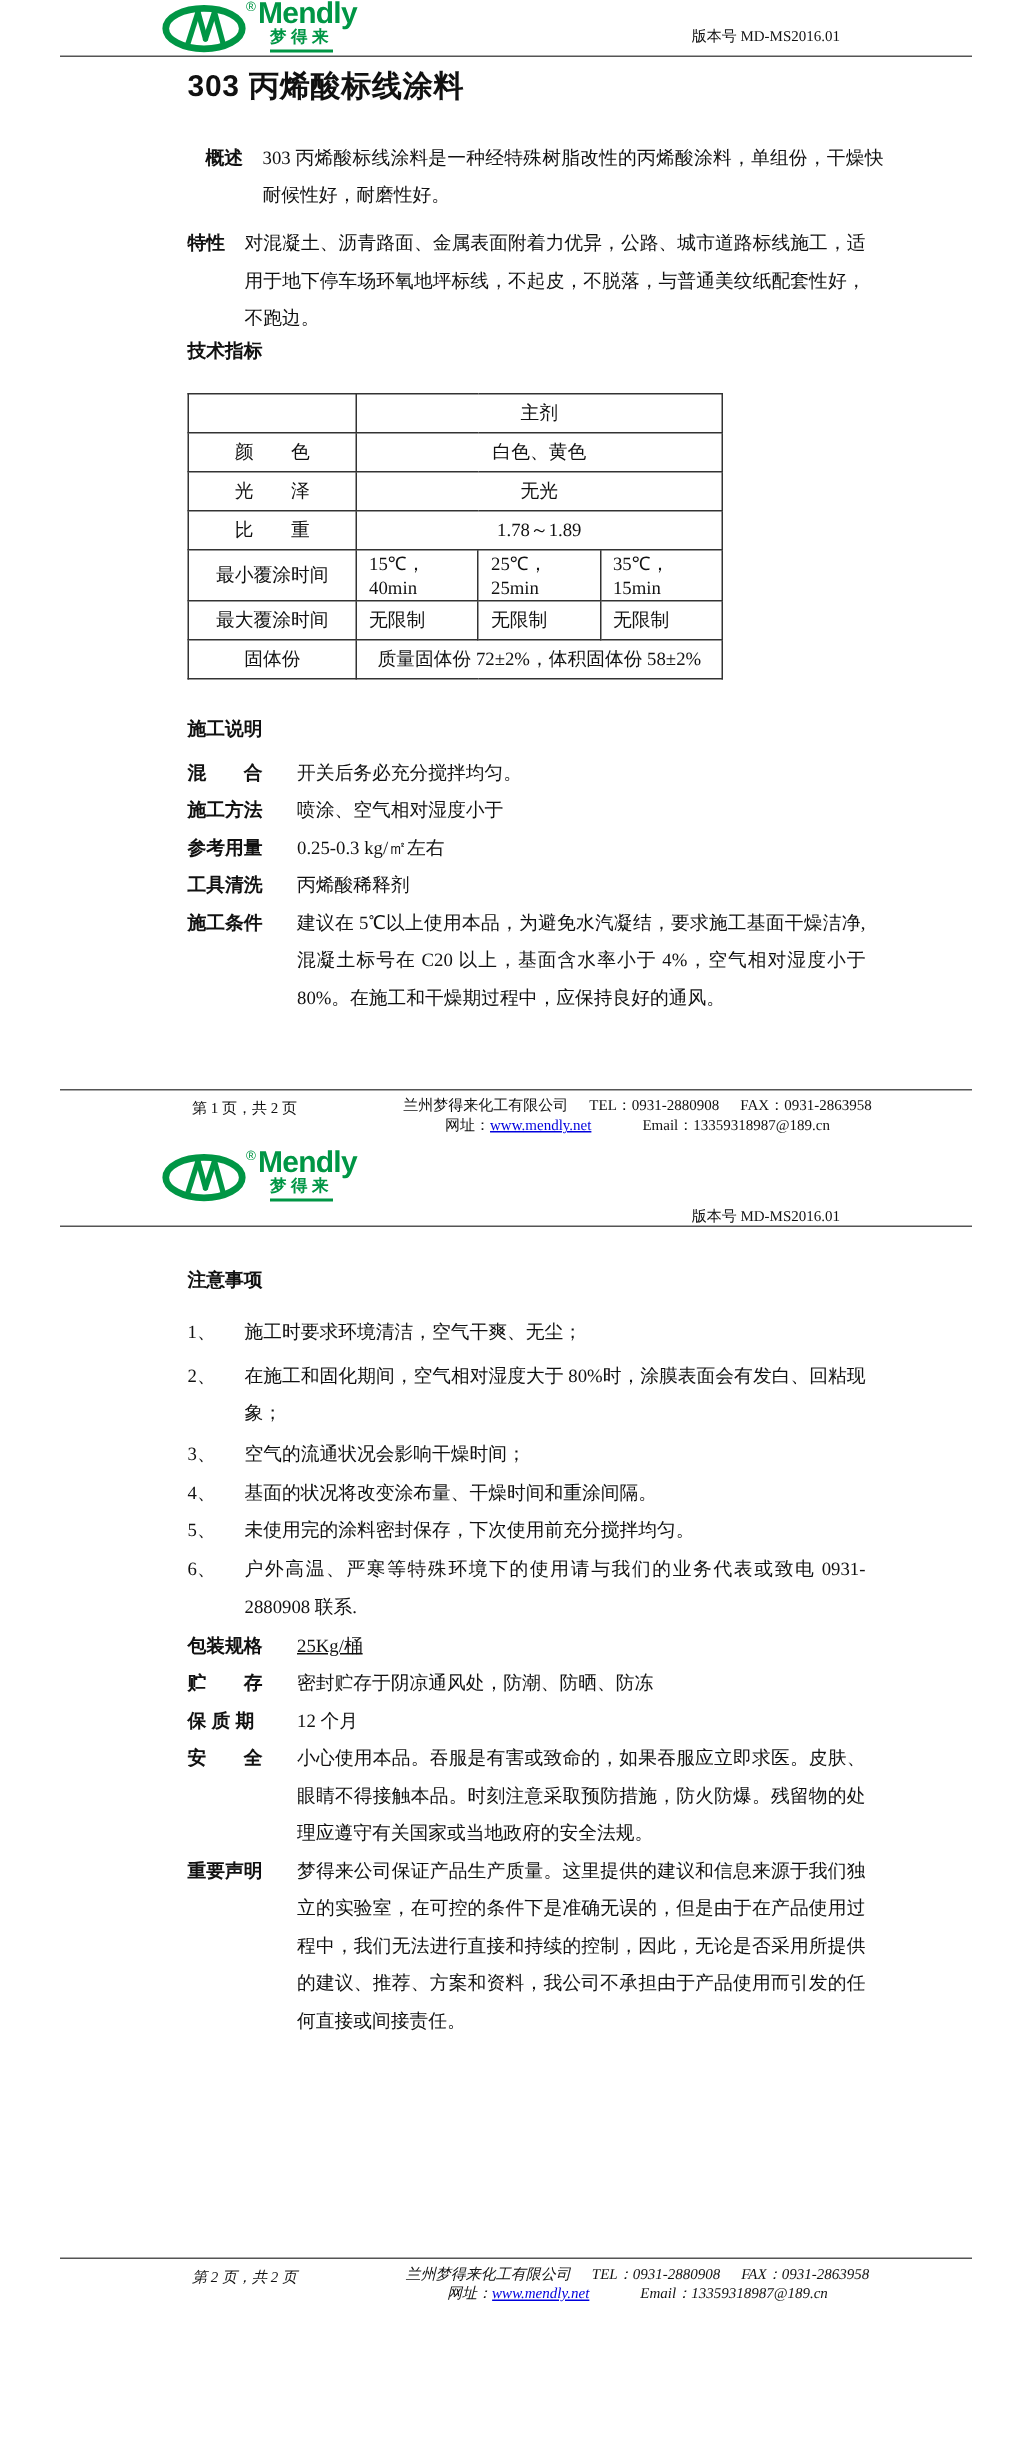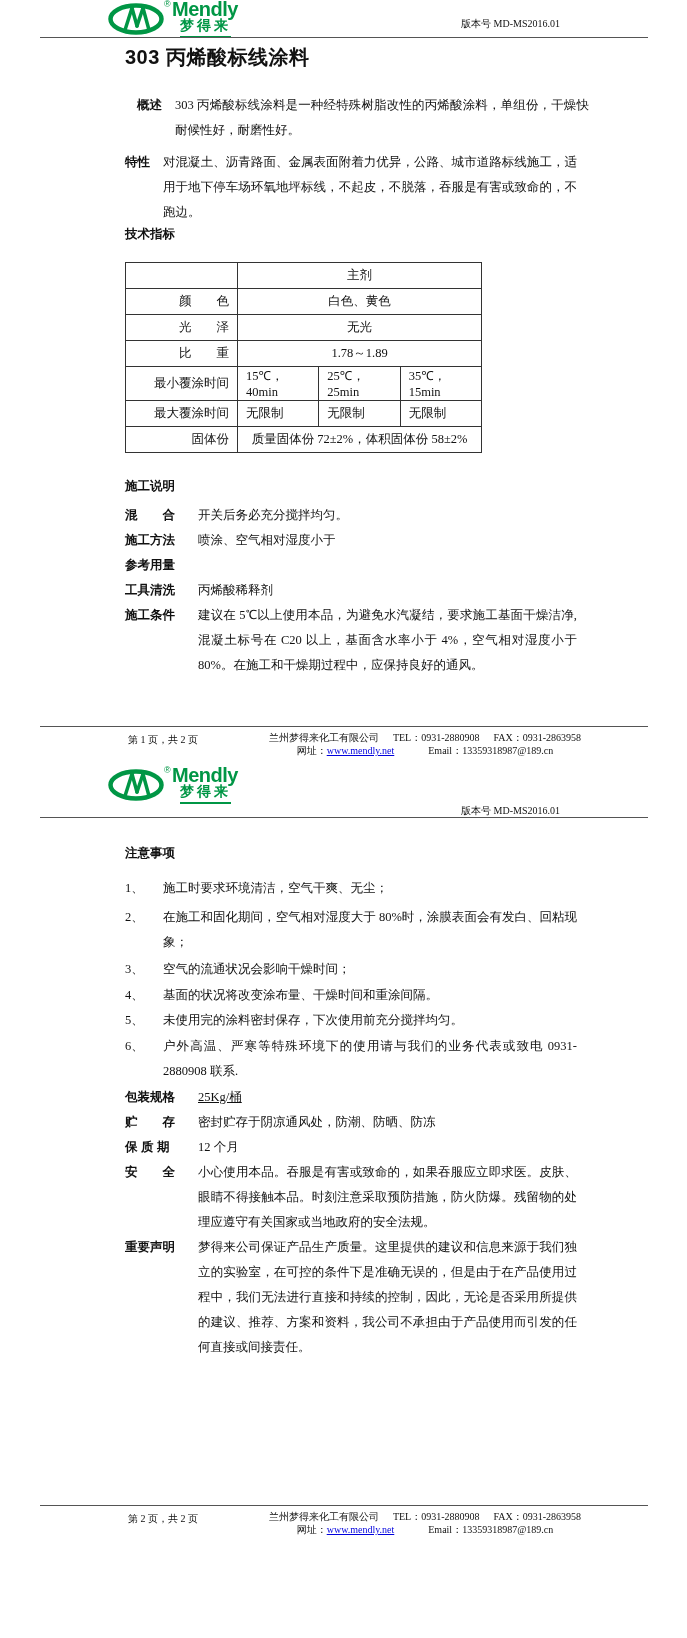--- a/index.html
+++ b/index.html
@@ -9,21 +9,21 @@
   .page{ position:absolute; left:0; width:687px; }
 
   
   .brand{ position:absolute; left:108px; height:36px; width:190px; }
   .logo-mark{ position:absolute; left:0; top:0; }
   .reg{ position:absolute; left:56px; top:-3px; font-size:9px; color:var(--green);
         font-family:"Liberation Sans", sans-serif; }
   .brand-en{ position:absolute; left:64px; top:-4px; font-family:"Liberation Sans", sans-serif;
              font-weight:bold; font-size:20px; letter-spacing:-0.5px; color:var(--green); }
   .brand-cn{ position:absolute; left:72px; top:15px; font-family:"Liberation Sans", sans-serif;
-             font-weight:bold; font-size:14px; letter-spacing:3px; color:var(--green);
+             font-weight:bold; font-size:11px; letter-spacing:3px; color:var(--green);
              border-bottom:2px solid var(--green); padding-bottom:1px; }
   .version{ position:absolute; right:127px; font-size:10px; white-space:nowrap; }
   .rule{ position:absolute; left:40px; width:608px; border-top:1px solid var(--line); height:0; }
 
   .title{ position:absolute; left:125px; margin:0; font-family:"Liberation Sans", sans-serif;
           font-weight:bold; font-size:20px; letter-spacing:0.5px; }
   .h3{ position:absolute; left:125px; font-family:"Liberation Sans", sans-serif;
        font-weight:bold; font-size:12.5px; }
 
   
@@ -36,21 +36,21 @@
 
   
   .note{ position:absolute; left:125px; width:452px; font-size:12.5px; line-height:25px; }
   .note .num{ position:absolute; left:0; top:0; }
   .note .note-text{ margin-left:38px; text-align:justify; }
 
   
   .spec{ position:absolute; left:125px; top:262px; width:357px; border-collapse:collapse;
          font-size:12.5px; }
   .spec td{ border:1px solid #333; height:25px; padding:0 8px; }
-  .spec td.lbl{ text-align:right; font-family:Liberation Sans, sans-serif; }
+  .spec td.lbl{ text-align:center; font-family:Liberation Sans, sans-serif; }
   .spec td.ctr{ text-align:center; }
   .spec td.lft{ text-align:left; }
 
   
   .footer{ position:absolute; left:40px; width:608px; font-size:10px; line-height:13px; }
   .f-rule{ border-top:1px solid var(--line); margin-bottom:4px; }
   .f-page{ position:absolute; left:88px; top:7px; white-space:nowrap; }
   .f-company{ margin-left:175px; width:420px; }
   .f-line{ display:flex; justify-content:center; gap:14px; white-space:nowrap; }
   .f-line.second{ gap:34px; }
@@ -82,21 +82,21 @@
 
     <h1 class="title" style="top:44px;">303 丙烯酸标线涂料</h1>
 
     <div class="kv kv38" style="top:93px;margin-left:12px;">
       <span class="kv-label">概述</span>
       <div class="kv-text">303 丙烯酸标线涂料是一种经特殊树脂改性的丙烯酸涂料，单组份，干燥快耐候性好，耐磨性好。</div>
     </div>
 
     <div class="kv kv38" style="top:150px;">
       <span class="kv-label">特性</span>
-      <div class="kv-text">对混凝土、沥青路面、金属表面附着力优异，公路、城市道路标线施工，适用于地下停车场环氧地坪标线，不起皮，不脱落，吞服是有害或致命的，不跑边。</div>
+      <div class="kv-text">对混凝土、沥青路面、金属表面附着力优异，公路、城市道路标线施工，适用于地下停车场环氧地坪标线，不起皮，不脱落，与普通美纹纸配套性好，不跑边。</div>
     </div>
 
     <div class="h3" style="top:226px;">技术指标</div>
 
     <table class="spec">
       <colgroup>
           <col style="width:135px">
           <col style="width:92px">
           <col style="width:92px">
           <col style="width:92px">
@@ -142,20 +142,21 @@
     <div class="kv kv73" style="top:503px;">
       <span class="kv-label">混　　合</span>
       <div class="kv-text">开关后务必充分搅拌均匀。</div>
     </div>
     <div class="kv kv73" style="top:528px;">
       <span class="kv-label">施工方法</span>
       <div class="kv-text">喷涂、空气相对湿度小于</div>
     </div>
     <div class="kv kv73" style="top:553px;">
       <span class="kv-label">参考用量</span>
+      <div class="kv-text">0.25-0.3 kg/㎡左右</div>
     </div>
     <div class="kv kv73" style="top:578px;">
       <span class="kv-label">工具清洗</span>
       <div class="kv-text">丙烯酸稀释剂</div>
     </div>
     <div class="kv kv73" style="top:603px;">
       <span class="kv-label">施工条件</span>
       <div class="kv-text">建议在 5℃以上使用本品，为避免水汽凝结，要求施工基面干燥洁净,混凝土标号在 C20 以上，基面含水率小于 4%，空气相对湿度小于 80%。在施工和干燥期过程中，应保持良好的通风。</div>
     </div>
 
@@ -236,21 +237,21 @@
     </div>
     <div class="kv kv73" style="top:400px;">
       <span class="kv-label">安　　全</span>
       <div class="kv-text">小心使用本品。吞服是有害或致命的，如果吞服应立即求医。皮肤、眼睛不得接触本品。时刻注意采取预防措施，防火防爆。残留物的处理应遵守有关国家或当地政府的安全法规。</div>
     </div>
     <div class="kv kv73" style="top:475px;">
       <span class="kv-label">重要声明</span>
       <div class="kv-text">梦得来公司保证产品生产质量。这里提供的建议和信息来源于我们独立的实验室，在可控的条件下是准确无误的，但是由于在产品使用过程中，我们无法进行直接和持续的控制，因此，无论是否采用所提供的建议、推荐、方案和资料，我公司不承担由于产品使用而引发的任何直接或间接责任。</div>
     </div>
 
-    <div class="footer" style="top:745px;">
+    <div class="footer" style="top:745px;font-style:italic;">
       <div class="f-rule"></div>
       <div class="f-page">第 2 页，共 2 页</div>
       <div class="f-company">
         <div class="f-line">
           <span>兰州梦得来化工有限公司</span>
           <span>TEL：0931-2880908</span>
           <span>FAX：0931-2863958</span>
         </div>
         <div class="f-line second">
           <span><span>网址：</span><a class="link">www.mendly.net</a></span>

